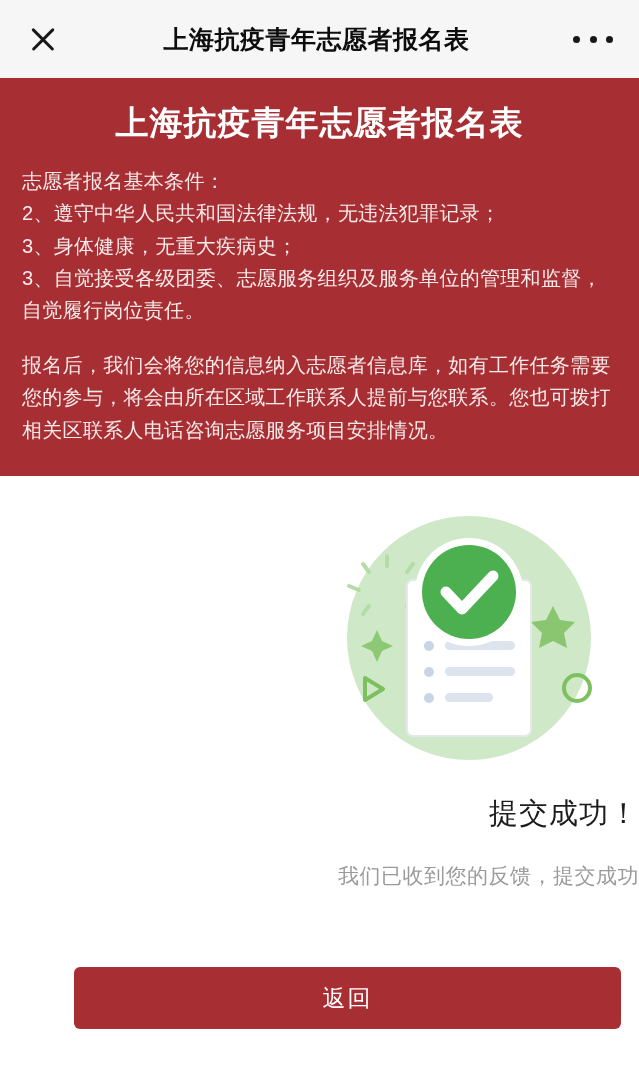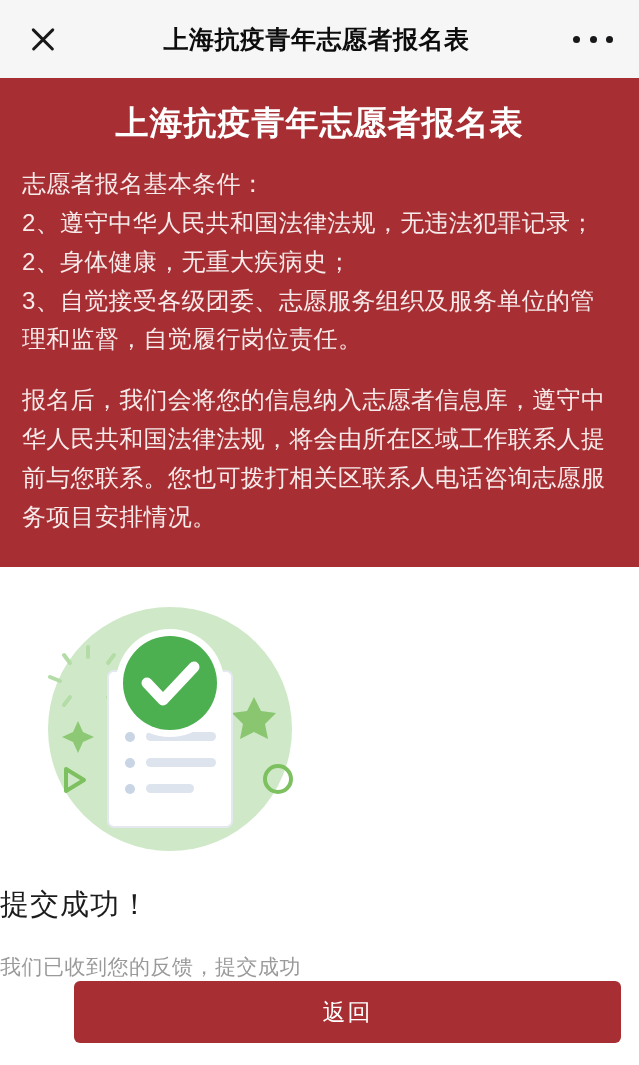--- a/index.html
+++ b/index.html
@@ -82,34 +82,34 @@
   }
   .banner-title {
     font-size: 33px;
     font-weight: bold;
     text-align: center;
     letter-spacing: 1px;
     line-height: 1.3;
     margin-bottom: 20px;
   }
   .banner-body p {
-    font-size: 24px;
+    font-size: 20px;
     line-height: 1.62;
     color: #f7eaea;
     letter-spacing: 0.3px;
   }
   .banner-gap { height: 22px; }
 
   
   .content {
     flex: 1 1 auto;
     background: #ffffff;
     display: flex;
     flex-direction: column;
-    align-items: flex-start;
+    align-items: flex-end;
     padding-top: 34px;
     position: relative;
   }
   .illus {
     width: 340px;
     height: 268px;
     position: relative;
   }
   .result-title {
     font-size: 29px;
@@ -160,24 +160,24 @@
       <span></span>
       <span></span>
     </div>
   </div>
 
   <div class="banner">
     <div class="banner-title">上海抗疫青年志愿者报名表</div>
     <div class="banner-body">
       <p>志愿者报名基本条件：</p>
       <p>2、遵守中华人民共和国法律法规，无违法犯罪记录；</p>
-      <p>2、身体健康，无重大疾病史；</p>
+      <p>3、身体健康，无重大疾病史；</p>
       <p>3、自觉接受各级团委、志愿服务组织及服务单位的管理和监督，自觉履行岗位责任。</p>
       <div class="banner-gap"></div>
-      <p>报名后，我们会将您的信息纳入志愿者信息库，遵守中华人民共和国法律法规，将会由所在区域工作联系人提前与您联系。您也可拨打相关区联系人电话咨询志愿服务项目安排情况。</p>
+      <p>报名后，我们会将您的信息纳入志愿者信息库，如有工作任务需要您的参与，将会由所在区域工作联系人提前与您联系。您也可拨打相关区联系人电话咨询志愿服务项目安排情况。</p>
     </div>
   </div>
 
   <div class="content">
     <div class="illus">
       <svg viewBox="0 0 340 268" width="340" height="268" aria-hidden="true">
         <circle cx="170" cy="128" r="122" fill="#cfe9c8"></circle>
 
         <circle cx="278" cy="178" r="13" fill="none" stroke="#7cc05f" stroke-width="4"></circle>
         <path d="M254 96 l7 14 15 2 -11 11 3 15 -14 -7 -14 7 3 -15 -11 -11 15 -2z" fill="#7cc05f" opacity="0.85"></path>

